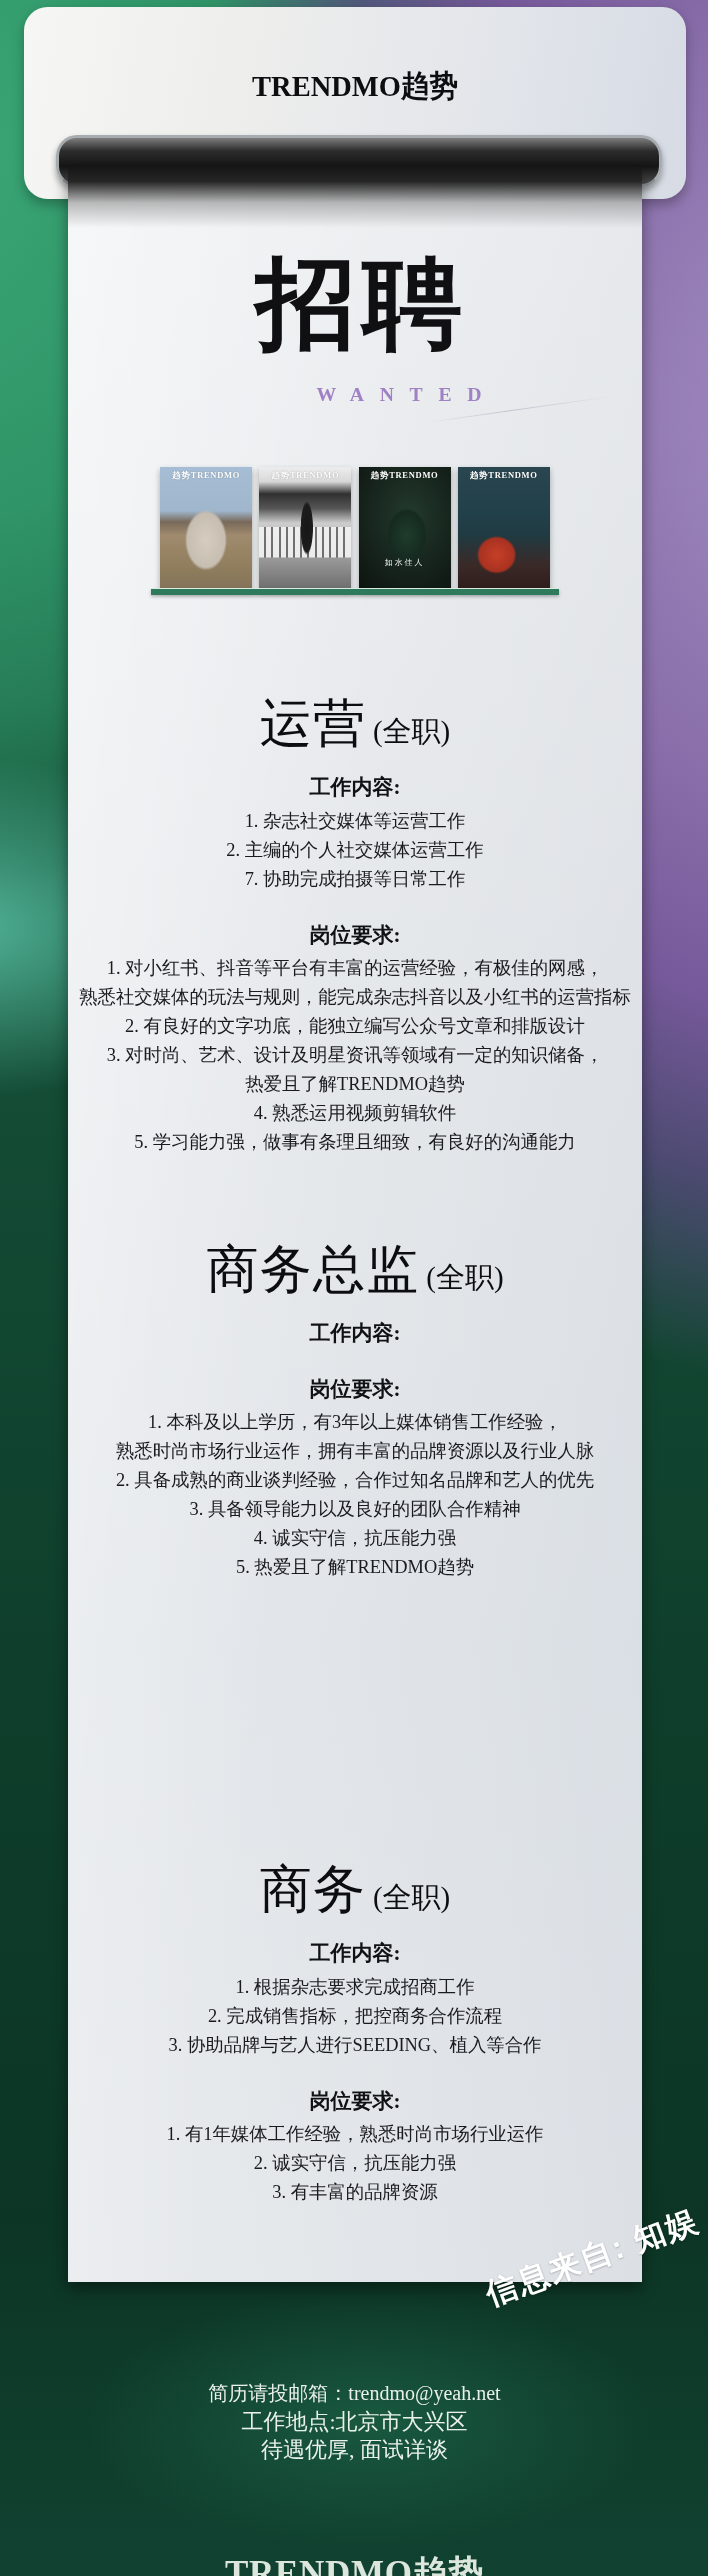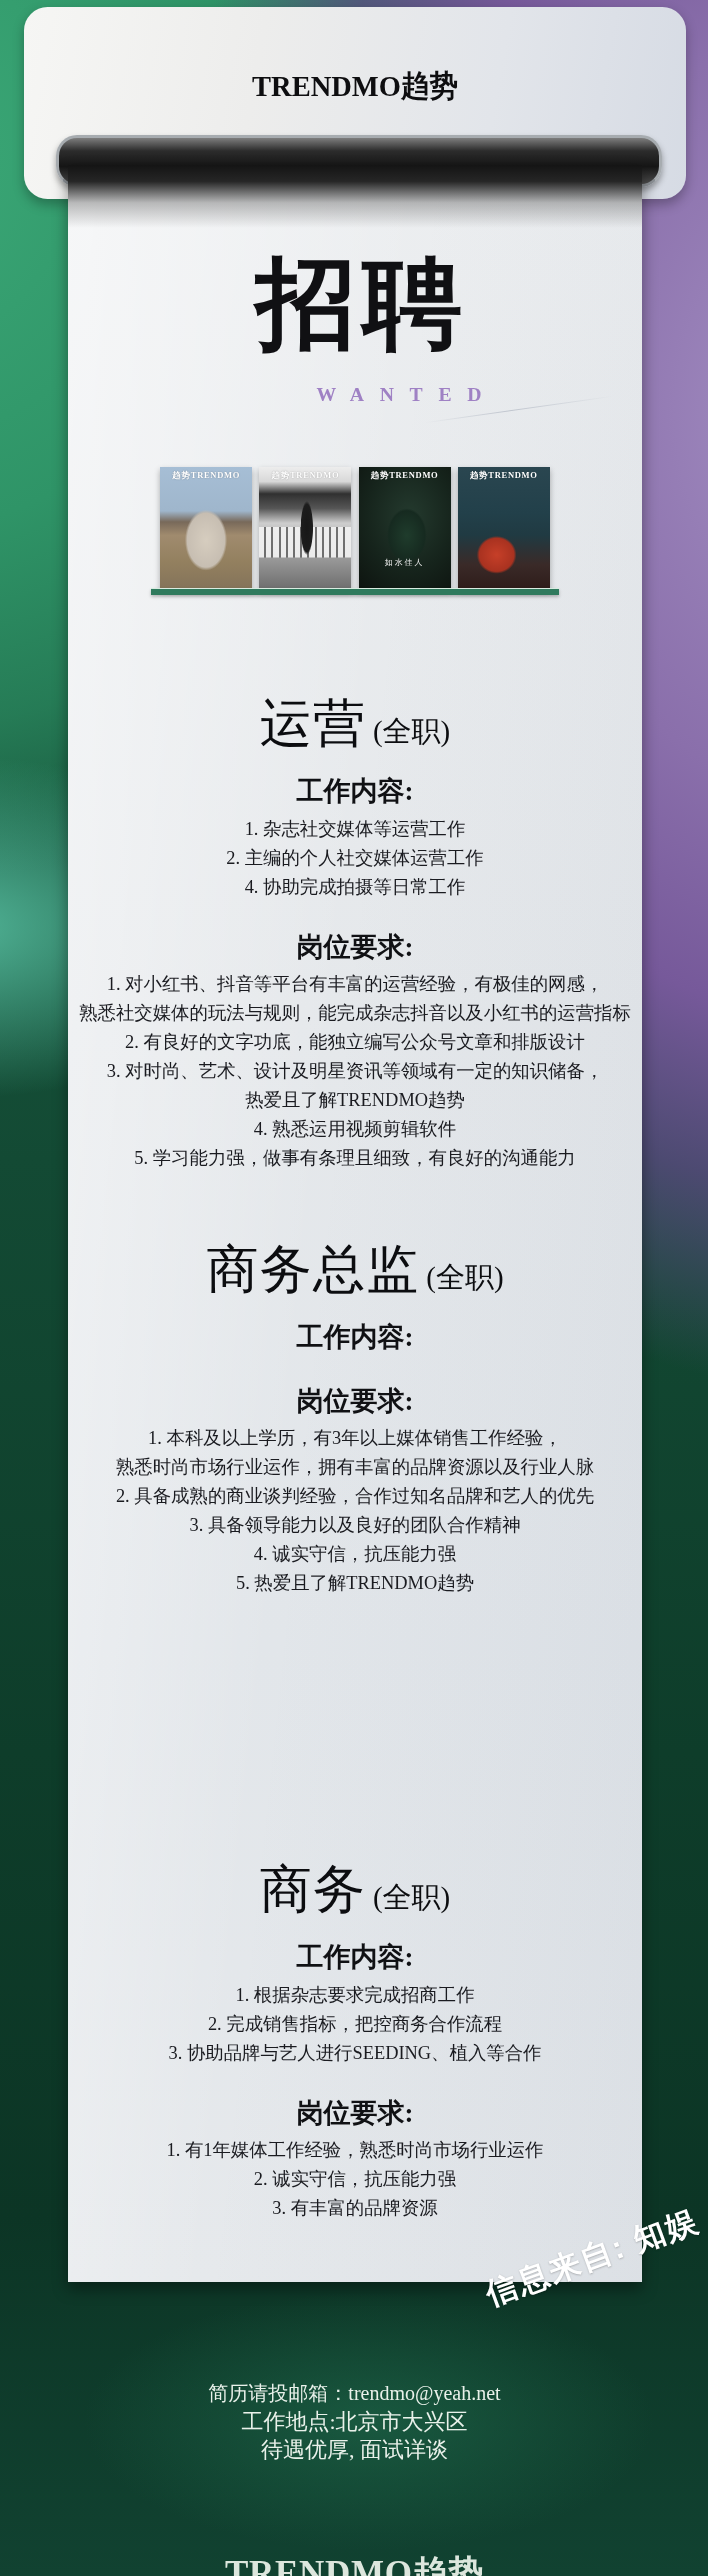--- a/index.html
+++ b/index.html
@@ -84,21 +84,21 @@
   .shelf{
     position:absolute;top:423px;left:50%;transform:translateX(-50%);width:408px;height:7.2px;
     background:linear-gradient(180deg,#d9ece1 0 1.3px,#2f7a5d 1.3px 100%);
     box-shadow:0 2px 3.3px rgba(0,0,0,.25);
   }
   
   .section{position:absolute;left:0;width:100%;text-align:center;color:#17181c;}
   .sec-1{top:529px;} .sec-2{top:1075px;} .sec-3{top:1695px;}
   .sec-title{font-size:52px;line-height:1.15;font-weight:normal;color:#0c0d10;letter-spacing:1.3px;}
   .sec-title .etype{font-size:29px;letter-spacing:0;margin-left:6.6px;}
-  .sub-heading{margin-top:19.7px;font-size:27px;font-weight:bold;color:#101114;}
+  .sub-heading{margin-top:19.7px;font-size:21px;font-weight:bold;color:#101114;}
   .req-heading{margin-top:27.6px;}
   .lines{margin-top:5.2px;}
   .lines .line{font-size:18.4px;line-height:29px;color:#1a1b20;}
   
   .watermark{
     position:absolute;left:487px;top:2275px;z-index:6;white-space:nowrap;
     font-family:"Liberation Sans","DejaVu Sans",sans-serif;font-weight:bold;
     font-size:31.5px;color:#ffffff;letter-spacing:2px;
     transform:rotate(-20deg);transform-origin:left center;
     text-shadow:0 0.7px 2px rgba(0,0,0,.25);
@@ -147,21 +147,21 @@
 
     <div class="section sec-1">
       <div class="sec-title">
         <span>运营</span><span class="etype">(全职)</span>
       </div>
       <div class="sub-heading">工作内容:</div>
       <div class="lines">
 
       <div class="line">1. 杂志社交媒体等运营工作</div>
           <div class="line">2. 主编的个人社交媒体运营工作</div>
-          <div class="line">4. 协助完成拍摄等日常工作</div>
+          <div class="line">7. 协助完成拍摄等日常工作</div>
         </div>
       <div class="sub-heading req-heading">岗位要求:</div>
       <div class="lines">
 
       <div class="line">1. 对小红书、抖音等平台有丰富的运营经验，有极佳的网感，</div>
           <div class="line">熟悉社交媒体的玩法与规则，能完成杂志抖音以及小红书的运营指标</div>
           <div class="line">2. 有良好的文字功底，能独立编写公众号文章和排版设计</div>
           <div class="line">3. 对时尚、艺术、设计及明星资讯等领域有一定的知识储备，</div>
           <div class="line">热爱且了解TRENDMO趋势</div>
           <div class="line">4. 熟悉运用视频剪辑软件</div>

